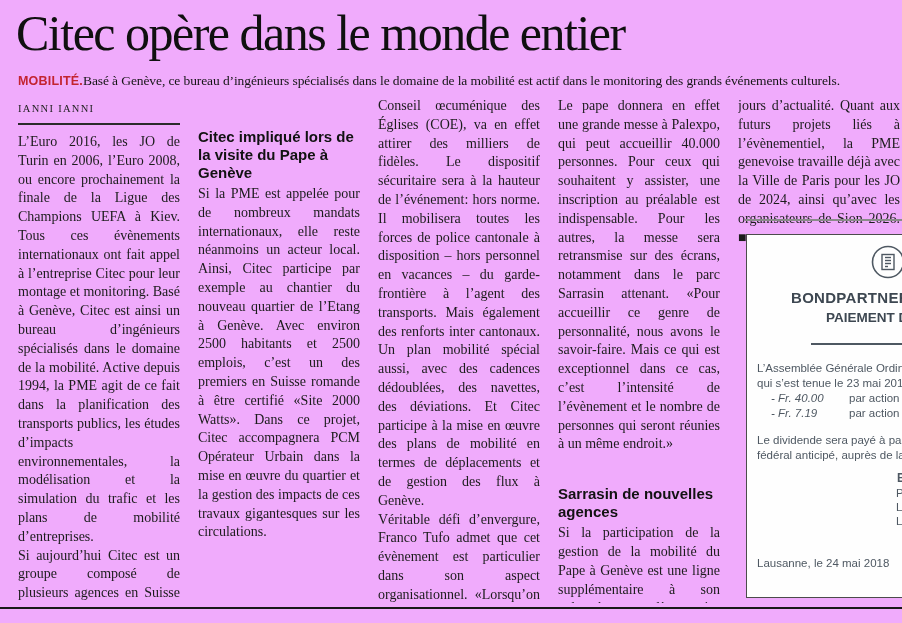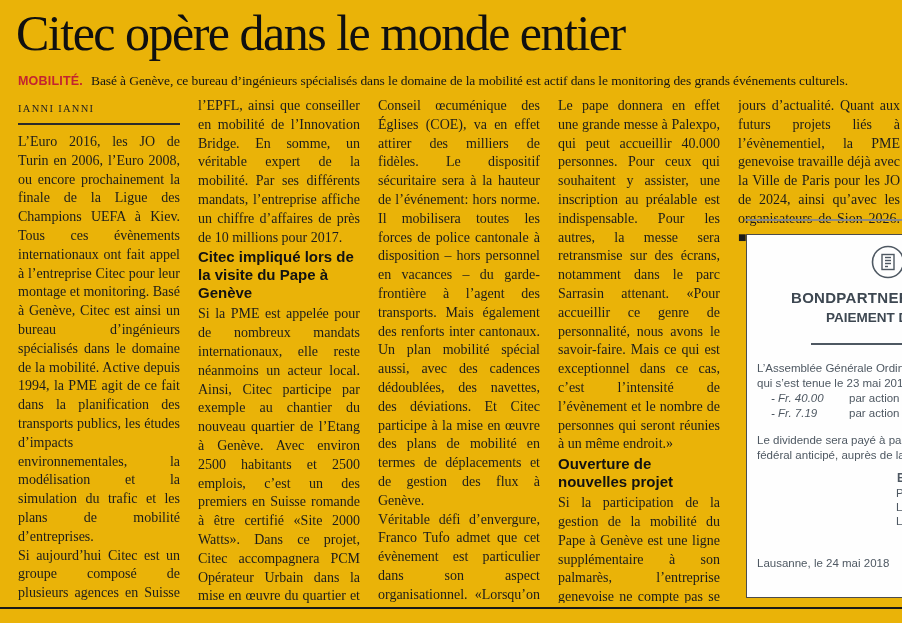--- a/index.html
+++ b/index.html
@@ -1,53 +1,53 @@
 <!DOCTYPE html>
 <html lang="fr" style="--accent-red: #c32430; --ad-text: #4e5862;"><head>
 <meta charset="utf-8">
 <style>
   * { margin:0; padding:0; box-sizing:border-box; }
   html,body { background:#e8e8e8; }
   .page {
     position:relative; width:902px; height:623px; overflow:hidden;
-    background:#eab308; color:#1b1b1b;
+    background:#f0abfc; color:#1b1b1b;
     font-family:"Liberation Serif", serif;
   }
   .headline {
     position:absolute; left:16px; top:6px; width:880px;
     font:400 50px/1.08 "Liberation Serif", serif;
     letter-spacing:-1.5px; color:#101010; white-space:nowrap;
   }
   .deck {
     position:absolute; left:18px; top:72px; right:0; height:22px;
     white-space:nowrap; overflow:hidden;
     font:400 13.5px/18px "Liberation Serif", serif; color:#151515;
     letter-spacing:-0.1px;
   }
   .deck .tag {
     font:700 12.5px/18px "Liberation Sans", sans-serif;
-    color:var(--accent-red, #c32430); letter-spacing:0.2px; margin-right:8px;
+    color:var(--accent-red, #c32430); letter-spacing:0.2px; margin-right:0;
   }
   .columns {
     position:absolute; left:18px; top:97px; width:882px; height:506px;
     display:flex; gap:18px;
   }
   .col { flex:0 0 162px; width:162px; overflow:hidden; }
   .byline {
     font:400 10.5px/14px "Liberation Serif", serif; letter-spacing:1.3px;
     color:#222; padding:5px 0 7px 0; border-bottom:2px solid #2b2b2b;
     margin-bottom:8px;
   }
   .body-p {
     font:400 14px/18.8px "Liberation Serif", serif; color:#1c1c1c;
     text-align:justify; hyphens:auto; -webkit-hyphens:auto;
   }
   .subhead {
     font:700 15px/18px "Liberation Sans", sans-serif; color:#121212;
-    margin:1px 0 3px 0;
+    margin:31px 0 3px 0;
   }
   .ad-sep {
     position:absolute; left:745px; top:219px; width:157px; height:2px;
     background:#8b8b8b;
   }
   .ad-box {
     position:absolute; left:746px; top:234px; width:312px; height:364px;
     border:1px solid #4c4c4c; background:#fefefe;
     font-family:"Liberation Sans", sans-serif; color:var(--ad-text, #4e5862);
   }
@@ -91,34 +91,33 @@
   <div class="columns">
 
     <div class="col">
       <div class="byline">IANNI IANNI</div>
       <p class="body-p">L’Euro 2016, les JO de Turin en 2006, l’Euro 2008, ou encore prochainement la finale de la Ligue des Champions UEFA à Kiev. Tous ces évènements internationaux ont fait appel à l’entreprise Citec pour leur montage et monitoring. Basé à Genève, Citec est ainsi un bureau d’ingénieurs spécialisés dans le domaine de la mobilité. Active depuis 1994, la PME agit de ce fait dans la planification des transports publics, les études d’impacts environnementales, la modélisation et la simulation du trafic et les plans de mobilité d’entreprises.</p>
       <p class="body-p">Si aujourd’hui Citec est un groupe composé de plusieurs agences en Suisse et à l’étranger (Genève, Jura, Neuchâtel, Vaud, Valais, Lyon, Paris, Torino), et qui compte 65 employés, il le doit à son fondateur et actuel directeur général, Franco Tufo.</p>
 
     </div>
 
     <div class="col">
-      <p class="body-p">l’EPFL, ainsi que conseiller en mobilité de l’Innovation Bridge. En somme, un véritable expert de la mobilité. Par ses différents mandats, l’entreprise affiche un chiffre d’affaires de près de 10 millions pour 2017.</p>
       <h2 class="subhead">Citec impliqué lors de la visite du Pape à Genève</h2>
       <p class="body-p">Si la PME est appelée pour de nombreux mandats internationaux, elle reste néanmoins un acteur local. Ainsi, Citec participe par exemple au chantier du nouveau quartier de l’Etang à Genève. Avec environ 2500 habitants et 2500 emplois, c’est un des premiers en Suisse romande à être certifié «Site 2000 Watts». Dans ce projet, Citec accompagnera PCM Opérateur Urbain dans la mise en œuvre du quartier et la gestion des impacts de ces travaux gigantesques sur les circulations.</p>
 
     </div>
 
     <div class="col">
       <p class="body-p">Conseil œcuménique des Églises (COE), va en effet attirer des milliers de fidèles. Le dispositif sécuritaire sera à la hauteur de l’événement: hors norme. Il mobilisera toutes les forces de police cantonale à disposition – hors personnel en vacances – du garde-frontière à l’agent des transports. Mais également des renforts inter cantonaux. Un plan mobilité spécial aussi, avec des cadences dédoublées, des navettes, des déviations. Et Citec participe à la mise en œuvre des plans de mobilité en termes de déplacements et de gestion des flux à Genève.</p>
       <p class="body-p">Véritable défi d’envergure, Franco Tufo admet que cet évènement est particulier dans son aspect organisationnel. «Lorsqu’on s’occupe d’encadrer les matchs de football internationaux, ou divers concerts, on connait le nombre de personnes exact qu’il y aura grâce aux tickets vendus. Or, pour cette visite du Pape à Genève, la grande inconnue est justement le nombre de pèlerins qui seront présents. On table sur 40.000 à 70.000 personnes, sans exclure une affluence de plus de 100.000.»</p>
     </div>
 
     <div class="col">
       <p class="body-p">Le pape donnera en effet une grande messe à Palexpo, qui peut accueillir 40.000 personnes. Pour ceux qui souhaitent y assister, une inscription au préalable est indispensable. Pour les autres, la messe sera retransmise sur des écrans, notamment dans le parc Sarrasin attenant. «Pour accueillir ce genre de personnalité, nous avons le savoir-faire. Mais ce qui est exceptionnel dans ce cas, c’est l’intensité de l’évènement et le nombre de personnes qui seront réunies à un même endroit.»</p>
-      <h2 class="subhead">Ouverture de nouvelles projet</h2>
+      <h2 class="subhead">Sarrasin de nouvelles agences</h2>
       <p class="body-p">Si la participation de la gestion de la mobilité du Pape à Genève est une ligne supplémentaire à son palmarès, l’entreprise genevoise ne compte pas se reposer sur ses lauriers. Ainsi, bien qu’elle soit déjà présente en France avec deux agences – à Paris et à Lyon – Franco Tufo annonce que deux autres agences devraient voir le jour prochainement. Pour ce qui est du développement de Citec en Suisse, la possibilité d’une première agence en Suisse italienne et ou Suisse allemande est tou-</p>
     </div>
 
     <div class="col">
       <p class="body-p">jours d’actualité. Quant aux futurs projets liés à l’évènementiel, la PME genevoise travaille déjà avec la Ville de Paris pour les JO de 2024, ainsi qu’avec les organisateurs de Sion 2026. ■</p>
     </div>
 
   </div>
 
   <div class="ad-sep"></div>

